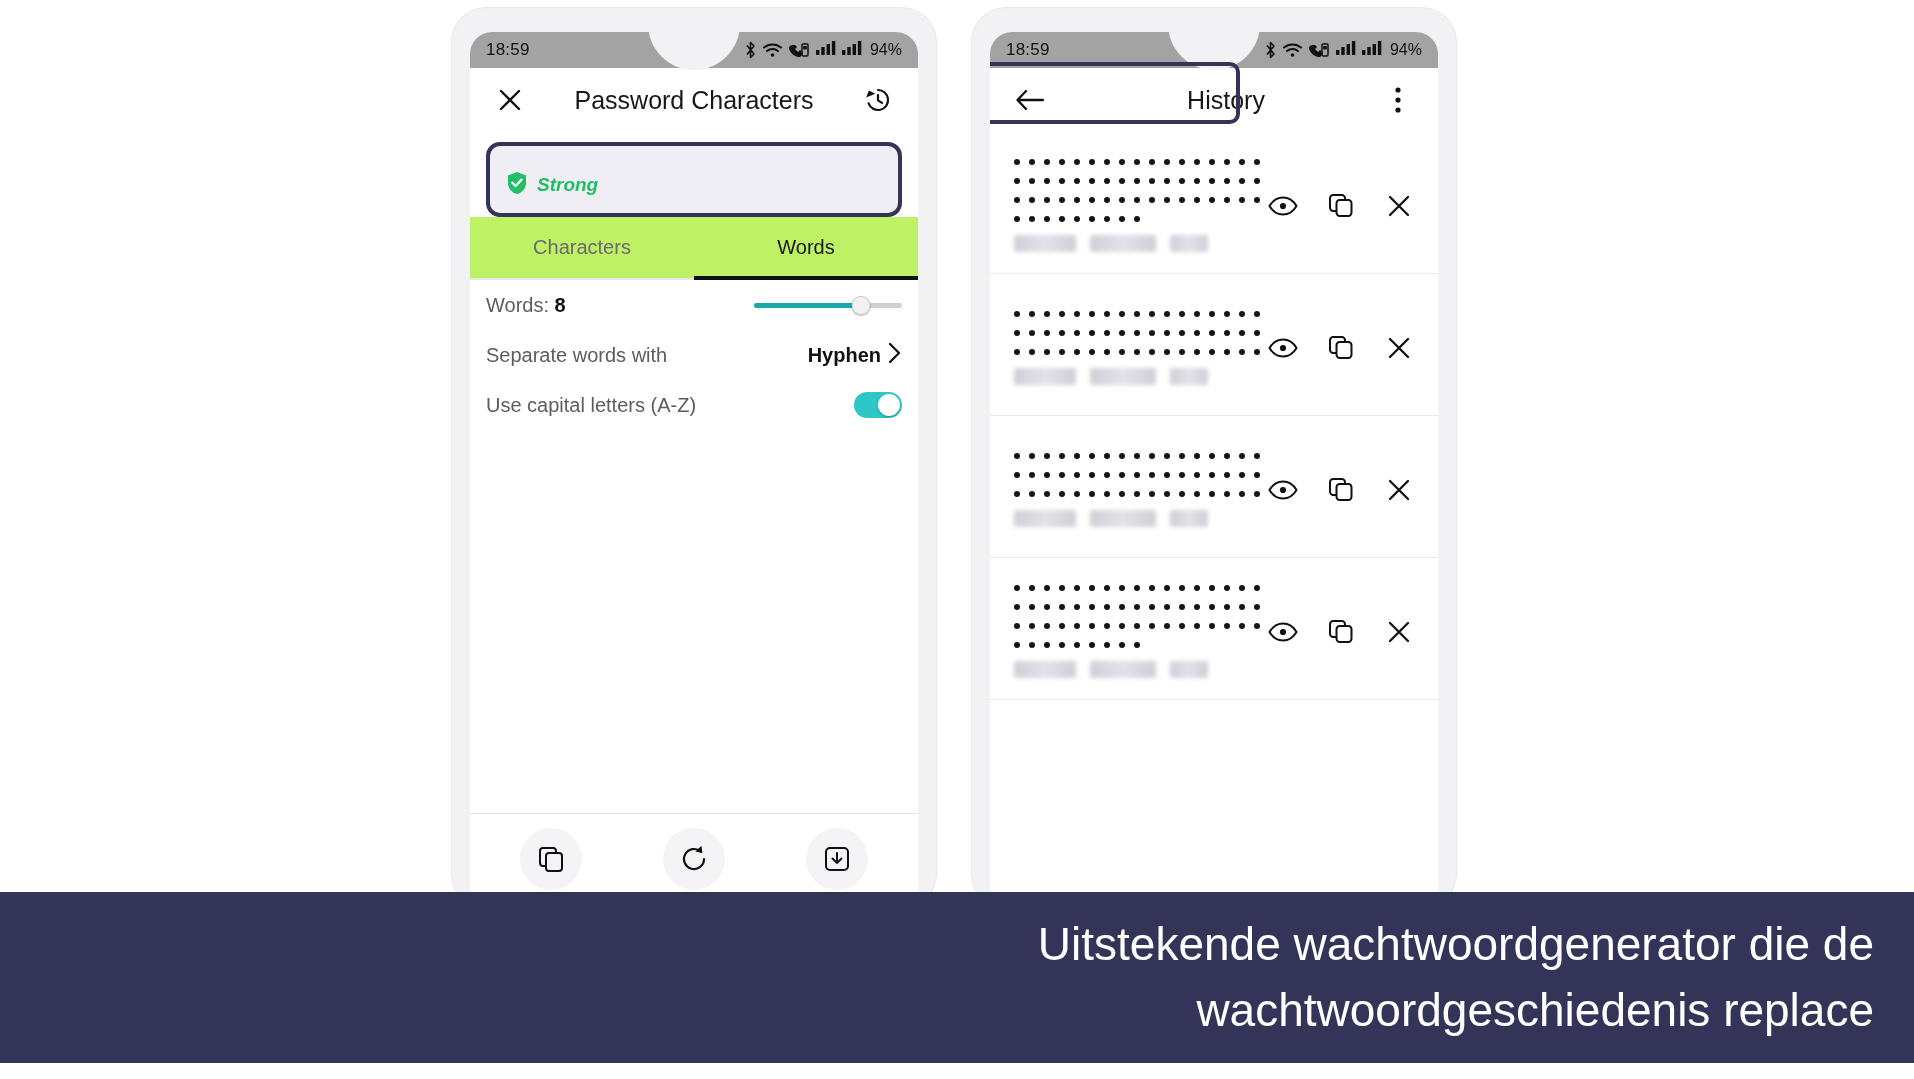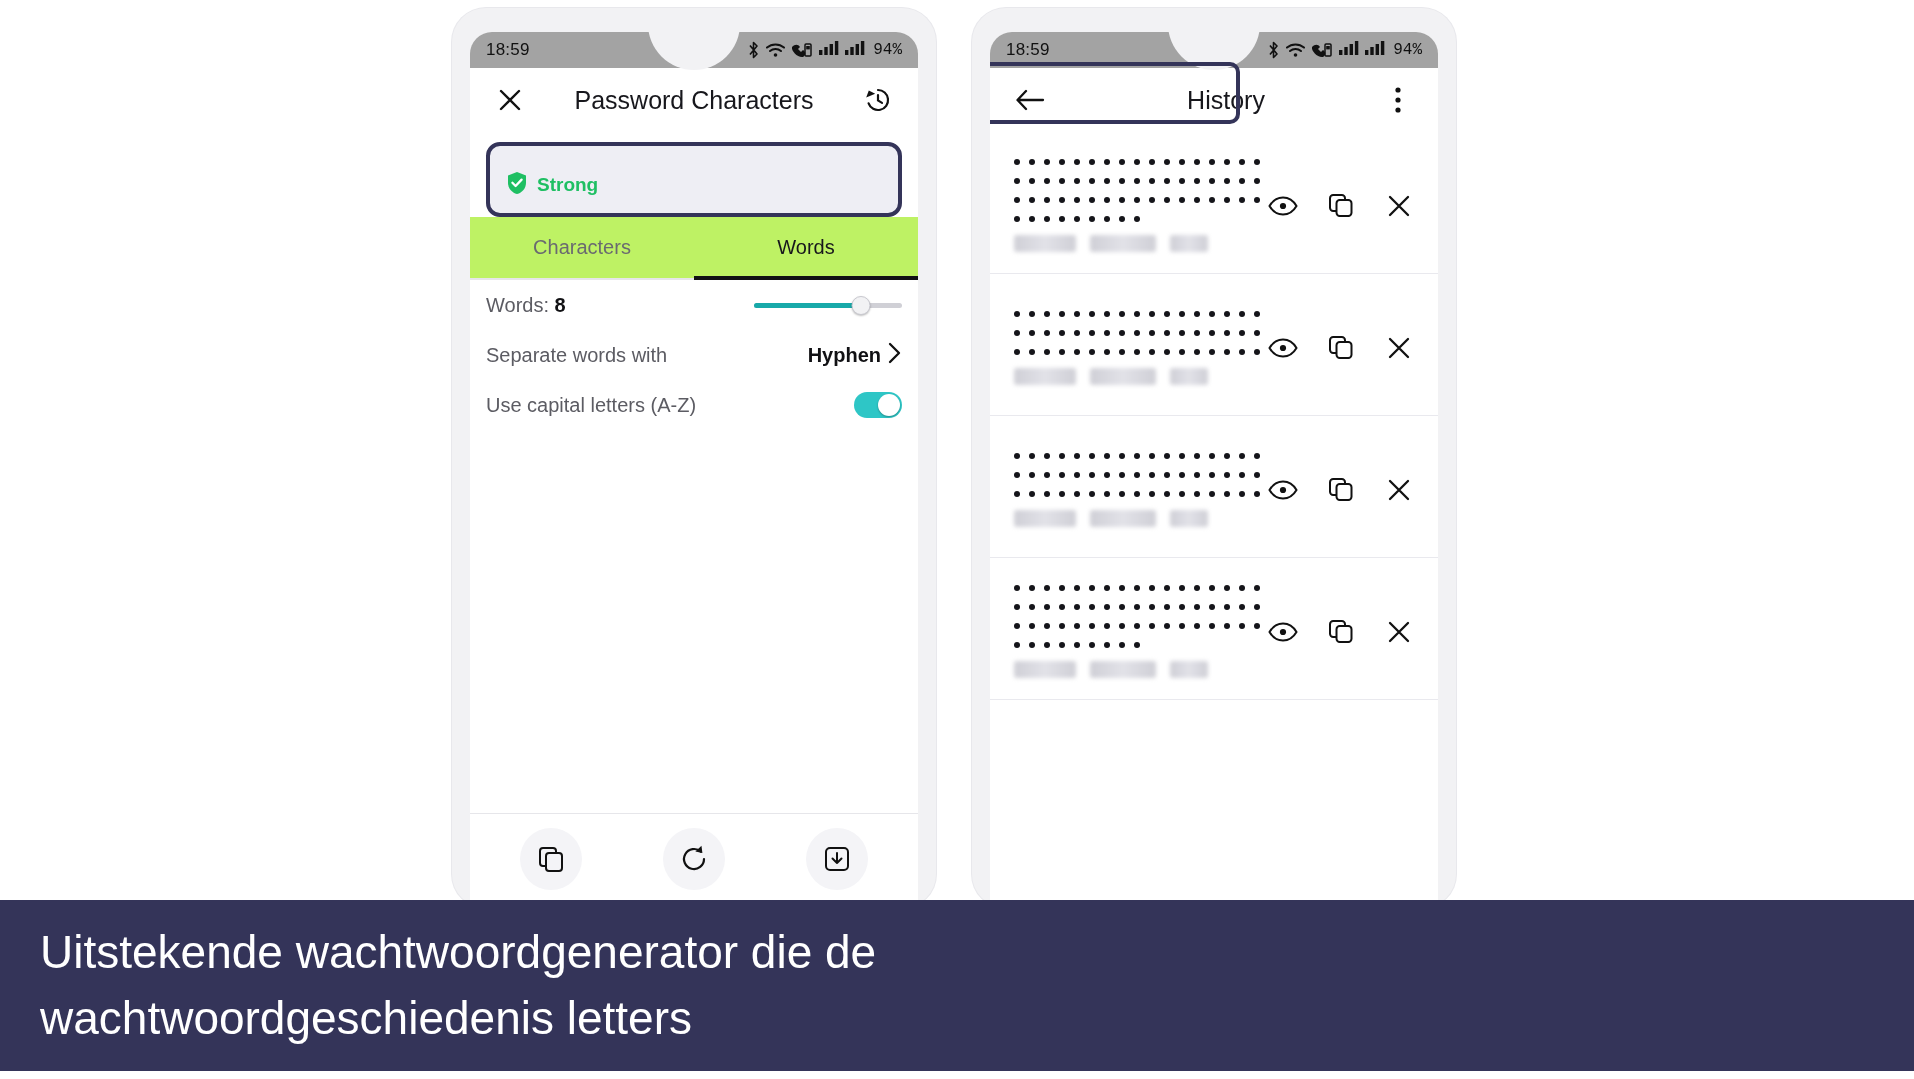--- a/index.html
+++ b/index.html
@@ -34,21 +34,21 @@
     position: relative;
     height: 36px;
     display: flex; align-items: center;
     padding: 0 16px;
     font-size: 17px; color: #111;
     background: #a3a3a3;
   }
   .sb-time { font-size: 17px; letter-spacing: .2px; }
   .sb-right { margin-left: auto; display: flex; align-items: center; gap: 6px; }
   .sb-icon { display: inline-flex; align-items: center; }
-  .sb-batt { font-size: 16px; margin-left: 2px; font-family: Liberation Mono, monospace; }
+  .sb-batt { font-size: 16px; margin-left: 2px; }
   .notch {
     position: absolute;
     left: 50%; transform: translateX(-50%);
     top: -8px; width: 92px; height: 46px;
     background: #f2f2f4;
     border-radius: 0 0 46px 46px;
     z-index: 4;
   }
   .bars { display:inline-block; }
 
@@ -92,20 +92,21 @@
     font-size: 27px;
     line-height: 1.27;
     color: #111114;
     word-break: break-all;
     white-space: pre-wrap;
     letter-spacing: -0.2px;
   }
   .pw-strength {
     display: flex; align-items: center; gap: 9px;
     margin-top: 11px;
+    font-style: italic;
   }
   .pw-strength-label { color: #1fbf63; font-weight: 700; font-size: 19px; }
 
   
   .tabs { display: flex; background: #bef264; }
   .tab {
     flex: 1; text-align: center;
     padding: 19px 0 17px 0;
     font-size: 20px; color: #6a6a70;
     border-bottom: 2px solid #e6e6ea;
@@ -175,25 +176,25 @@
   .blur-chunk {
     height: 17px; border-radius: 3px;
     background: linear-gradient(90deg,#cfcfd6,#e2e2e8,#cfcfd6);
     filter: blur(2.2px);
   }
   .hist-actions { display:flex; align-items:center; gap: 20px; padding-right: 6px; }
   .hist-actions .iconbtn { width:38px; height:38px; flex:0 0 38px; }
 
   
   #caption {
-    position:absolute; left:0; right:0; bottom:8px;
+    position:absolute; left:0; right:0; bottom:16px;
     height: 171px;
     background:#343459;
     color:#ffffff;
-    display:flex; flex-direction:column; align-items:flex-start; justify-content:center;
+    display:flex; flex-direction:column; align-items:flex-end; justify-content:center;
     text-align:center;
     font-size: 46px;
     line-height: 1.42;
     padding: 0 40px;
   }
 </style>
 </head>
 <body>
 
 <div id="stage">
@@ -770,16 +771,16 @@
             </div>
           </div>
         </div>
 
       </div>
     </div>
   </div>
 
   <div id="caption">
     <div>Uitstekende wachtwoordgenerator die de</div>
-    <div>wachtwoordgeschiedenis letters</div>
+    <div>wachtwoordgeschiedenis replace</div>
   </div>
 
 </div>
 
 </body></html>

